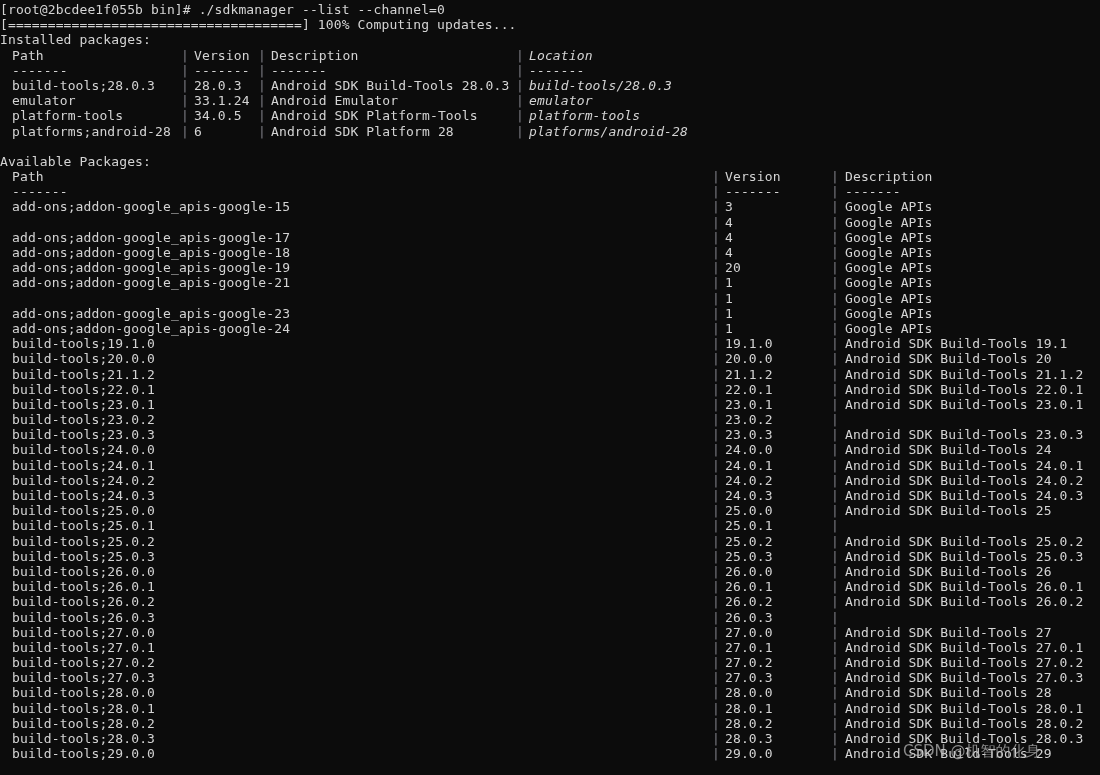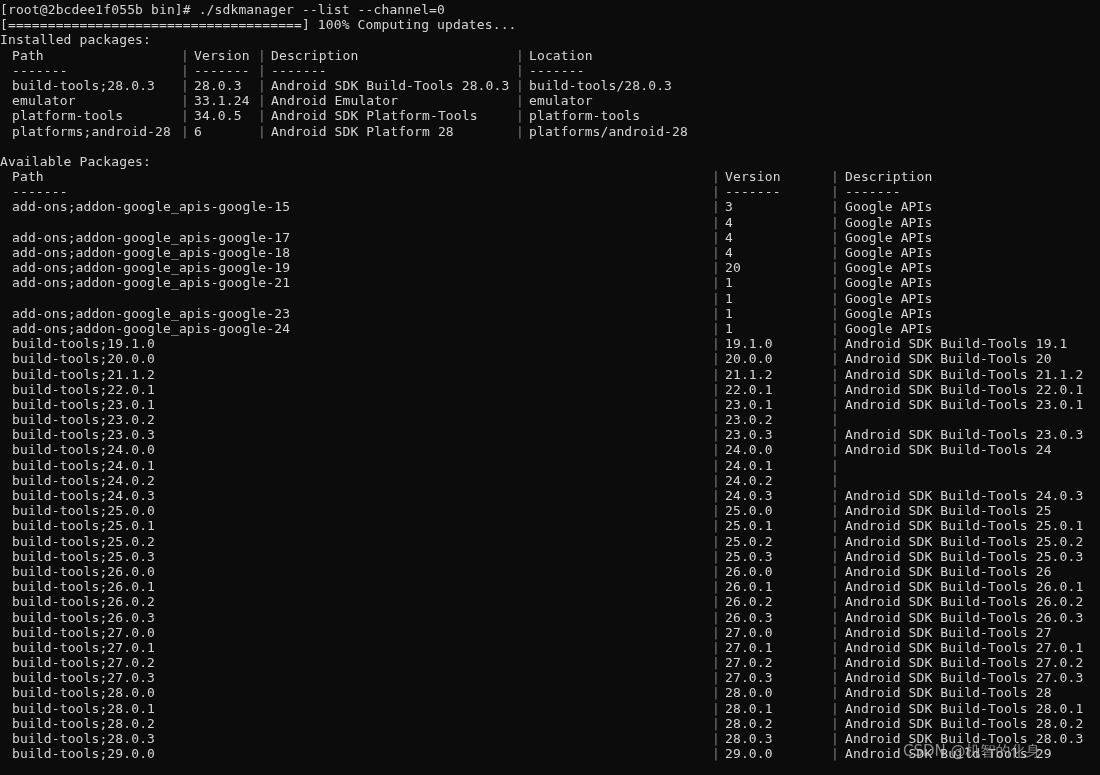--- a/index.html
+++ b/index.html
@@ -52,21 +52,21 @@
     white-space: pre;
     color: #7a7a82;
   }
   
   .i-path { left: 12px; }
   .i-sep1 { left: 181px; }
   .i-ver  { left: 194px; }
   .i-sep2 { left: 258px; }
   .i-desc { left: 271px; }
   .i-sep3 { left: 516px; }
-  .i-loc  { left: 529px; }
+  .i-loc  { left: 529px; font-style: italic; }
   
   .a-path { left: 12px; }
   .a-sep1 { left: 712px; }
   .a-ver  { left: 725px; }
   .a-sep2 { left: 831px; }
   .a-desc { left: 845px; }
   #watermark {
     position: absolute;
     left: 903px;
     top: 742px;
@@ -145,31 +145,31 @@
       <div class="row"><span class="cell a-path">add-ons;addon-google_apis-google-23</span><span class="sep a-sep1">|</span><span class="cell a-ver">1</span><span class="sep a-sep2">|</span><span class="cell a-desc">Google APIs</span></div>
       <div class="row"><span class="cell a-path">add-ons;addon-google_apis-google-24</span><span class="sep a-sep1">|</span><span class="cell a-ver">1</span><span class="sep a-sep2">|</span><span class="cell a-desc">Google APIs</span></div>
       <div class="row"><span class="cell a-path">build-tools;19.1.0</span><span class="sep a-sep1">|</span><span class="cell a-ver">19.1.0</span><span class="sep a-sep2">|</span><span class="cell a-desc">Android SDK Build-Tools 19.1</span></div>
       <div class="row"><span class="cell a-path">build-tools;20.0.0</span><span class="sep a-sep1">|</span><span class="cell a-ver">20.0.0</span><span class="sep a-sep2">|</span><span class="cell a-desc">Android SDK Build-Tools 20</span></div>
       <div class="row"><span class="cell a-path">build-tools;21.1.2</span><span class="sep a-sep1">|</span><span class="cell a-ver">21.1.2</span><span class="sep a-sep2">|</span><span class="cell a-desc">Android SDK Build-Tools 21.1.2</span></div>
       <div class="row"><span class="cell a-path">build-tools;22.0.1</span><span class="sep a-sep1">|</span><span class="cell a-ver">22.0.1</span><span class="sep a-sep2">|</span><span class="cell a-desc">Android SDK Build-Tools 22.0.1</span></div>
       <div class="row"><span class="cell a-path">build-tools;23.0.1</span><span class="sep a-sep1">|</span><span class="cell a-ver">23.0.1</span><span class="sep a-sep2">|</span><span class="cell a-desc">Android SDK Build-Tools 23.0.1</span></div>
       <div class="row"><span class="cell a-path">build-tools;23.0.2</span><span class="sep a-sep1">|</span><span class="cell a-ver">23.0.2</span><span class="sep a-sep2">|</span></div>
       <div class="row"><span class="cell a-path">build-tools;23.0.3</span><span class="sep a-sep1">|</span><span class="cell a-ver">23.0.3</span><span class="sep a-sep2">|</span><span class="cell a-desc">Android SDK Build-Tools 23.0.3</span></div>
       <div class="row"><span class="cell a-path">build-tools;24.0.0</span><span class="sep a-sep1">|</span><span class="cell a-ver">24.0.0</span><span class="sep a-sep2">|</span><span class="cell a-desc">Android SDK Build-Tools 24</span></div>
-      <div class="row"><span class="cell a-path">build-tools;24.0.1</span><span class="sep a-sep1">|</span><span class="cell a-ver">24.0.1</span><span class="sep a-sep2">|</span></div>
-      <div class="row"><span class="cell a-path">build-tools;24.0.2</span><span class="sep a-sep1">|</span><span class="cell a-ver">24.0.2</span><span class="sep a-sep2">|</span></div>
+      <div class="row"><span class="cell a-path">build-tools;24.0.1</span><span class="sep a-sep1">|</span><span class="cell a-ver">24.0.1</span><span class="sep a-sep2">|</span><span class="cell a-desc">Android SDK Build-Tools 24.0.1</span></div>
+      <div class="row"><span class="cell a-path">build-tools;24.0.2</span><span class="sep a-sep1">|</span><span class="cell a-ver">24.0.2</span><span class="sep a-sep2">|</span><span class="cell a-desc">Android SDK Build-Tools 24.0.2</span></div>
       <div class="row"><span class="cell a-path">build-tools;24.0.3</span><span class="sep a-sep1">|</span><span class="cell a-ver">24.0.3</span><span class="sep a-sep2">|</span><span class="cell a-desc">Android SDK Build-Tools 24.0.3</span></div>
       <div class="row"><span class="cell a-path">build-tools;25.0.0</span><span class="sep a-sep1">|</span><span class="cell a-ver">25.0.0</span><span class="sep a-sep2">|</span><span class="cell a-desc">Android SDK Build-Tools 25</span></div>
-      <div class="row"><span class="cell a-path">build-tools;25.0.1</span><span class="sep a-sep1">|</span><span class="cell a-ver">25.0.1</span><span class="sep a-sep2">|</span><span class="cell a-desc">Android SDK Build-Tools 25.0.1</span></div>
+      <div class="row"><span class="cell a-path">build-tools;25.0.1</span><span class="sep a-sep1">|</span><span class="cell a-ver">25.0.1</span><span class="sep a-sep2">|</span></div>
       <div class="row"><span class="cell a-path">build-tools;25.0.2</span><span class="sep a-sep1">|</span><span class="cell a-ver">25.0.2</span><span class="sep a-sep2">|</span><span class="cell a-desc">Android SDK Build-Tools 25.0.2</span></div>
       <div class="row"><span class="cell a-path">build-tools;25.0.3</span><span class="sep a-sep1">|</span><span class="cell a-ver">25.0.3</span><span class="sep a-sep2">|</span><span class="cell a-desc">Android SDK Build-Tools 25.0.3</span></div>
       <div class="row"><span class="cell a-path">build-tools;26.0.0</span><span class="sep a-sep1">|</span><span class="cell a-ver">26.0.0</span><span class="sep a-sep2">|</span><span class="cell a-desc">Android SDK Build-Tools 26</span></div>
       <div class="row"><span class="cell a-path">build-tools;26.0.1</span><span class="sep a-sep1">|</span><span class="cell a-ver">26.0.1</span><span class="sep a-sep2">|</span><span class="cell a-desc">Android SDK Build-Tools 26.0.1</span></div>
       <div class="row"><span class="cell a-path">build-tools;26.0.2</span><span class="sep a-sep1">|</span><span class="cell a-ver">26.0.2</span><span class="sep a-sep2">|</span><span class="cell a-desc">Android SDK Build-Tools 26.0.2</span></div>
-      <div class="row"><span class="cell a-path">build-tools;26.0.3</span><span class="sep a-sep1">|</span><span class="cell a-ver">26.0.3</span><span class="sep a-sep2">|</span><span class="cell a-desc">Android SDK Build-Tools 26.0.3</span></div>
+      <div class="row"><span class="cell a-path">build-tools;26.0.3</span><span class="sep a-sep1">|</span><span class="cell a-ver">26.0.3</span><span class="sep a-sep2">|</span></div>
       <div class="row"><span class="cell a-path">build-tools;27.0.0</span><span class="sep a-sep1">|</span><span class="cell a-ver">27.0.0</span><span class="sep a-sep2">|</span><span class="cell a-desc">Android SDK Build-Tools 27</span></div>
       <div class="row"><span class="cell a-path">build-tools;27.0.1</span><span class="sep a-sep1">|</span><span class="cell a-ver">27.0.1</span><span class="sep a-sep2">|</span><span class="cell a-desc">Android SDK Build-Tools 27.0.1</span></div>
       <div class="row"><span class="cell a-path">build-tools;27.0.2</span><span class="sep a-sep1">|</span><span class="cell a-ver">27.0.2</span><span class="sep a-sep2">|</span><span class="cell a-desc">Android SDK Build-Tools 27.0.2</span></div>
       <div class="row"><span class="cell a-path">build-tools;27.0.3</span><span class="sep a-sep1">|</span><span class="cell a-ver">27.0.3</span><span class="sep a-sep2">|</span><span class="cell a-desc">Android SDK Build-Tools 27.0.3</span></div>
       <div class="row"><span class="cell a-path">build-tools;28.0.0</span><span class="sep a-sep1">|</span><span class="cell a-ver">28.0.0</span><span class="sep a-sep2">|</span><span class="cell a-desc">Android SDK Build-Tools 28</span></div>
       <div class="row"><span class="cell a-path">build-tools;28.0.1</span><span class="sep a-sep1">|</span><span class="cell a-ver">28.0.1</span><span class="sep a-sep2">|</span><span class="cell a-desc">Android SDK Build-Tools 28.0.1</span></div>
       <div class="row"><span class="cell a-path">build-tools;28.0.2</span><span class="sep a-sep1">|</span><span class="cell a-ver">28.0.2</span><span class="sep a-sep2">|</span><span class="cell a-desc">Android SDK Build-Tools 28.0.2</span></div>
       <div class="row"><span class="cell a-path">build-tools;28.0.3</span><span class="sep a-sep1">|</span><span class="cell a-ver">28.0.3</span><span class="sep a-sep2">|</span><span class="cell a-desc">Android SDK Build-Tools 28.0.3</span></div>
       <div class="row"><span class="cell a-path">build-tools;29.0.0</span><span class="sep a-sep1">|</span><span class="cell a-ver">29.0.0</span><span class="sep a-sep2">|</span><span class="cell a-desc">Android SDK Build-Tools 29</span></div>
     </div>

